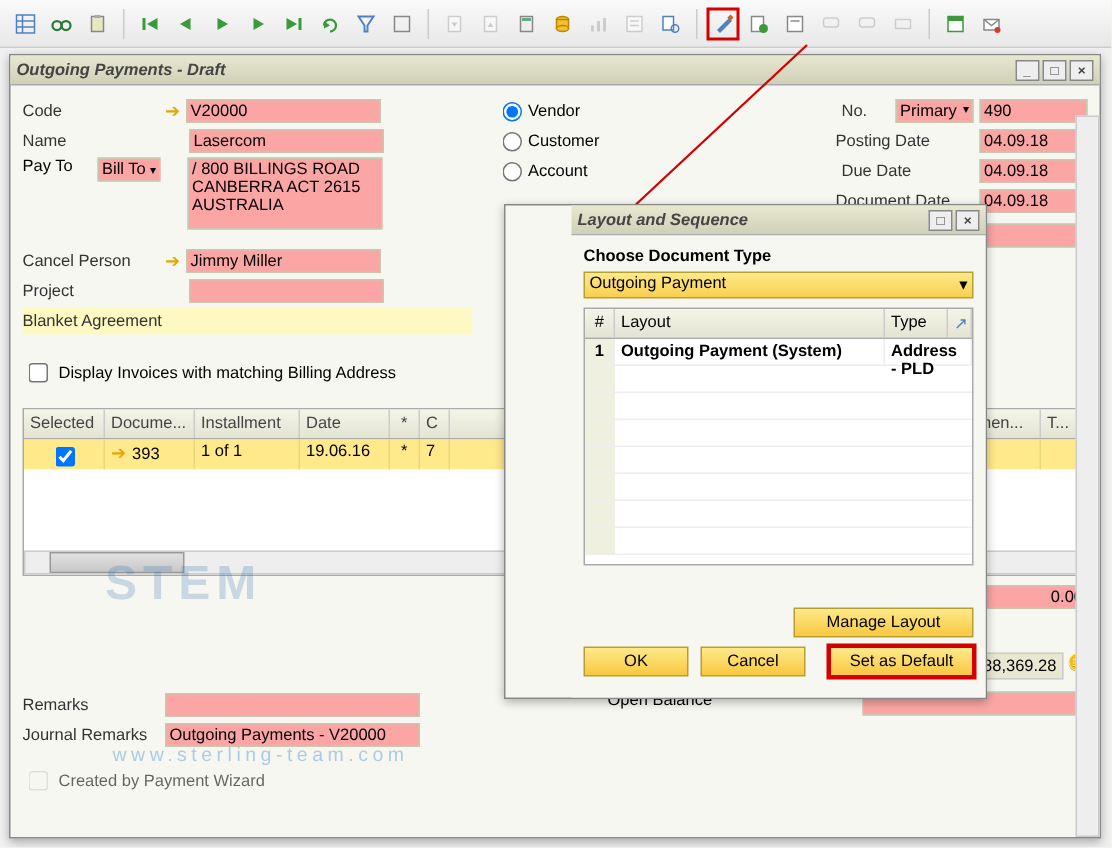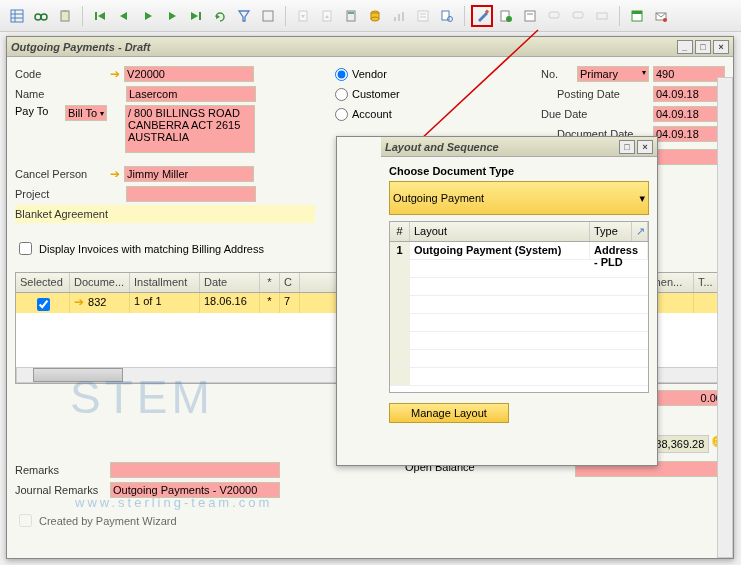--- a/index.html
+++ b/index.html
@@ -36,40 +36,40 @@
   .tbl { border: 1px solid #aaa; background: #fff; margin-top: 4px; }
   .tbl-hd { display: flex; background: linear-gradient(#f4f4e8, #e4e4d4); height: 20px; border-bottom: 1px solid #aaa; }
   .tbl-hd > div { border-right: 1px solid #ccc; padding: 3px 4px; font-weight: normal; color: #444; }
   .tbl-row { display: flex; height: 20px; background: #ffe98a; }
   .tbl-row > div { border-right: 1px solid #e8d878; padding: 2px 4px; }
   
   
   .dialog { left: 336px; top: 136px; width: 322px; height: 330px; z-index: 10; padding-left: 44px; }
   .dlg-titlebar { background: linear-gradient(#e8e8d0, #d0d0b8); }
   .dlg-body { padding: 8px; background: #f7f7f2; height: calc(100% - 20px); }
-  .select { width: 100%; height: 34px; background: linear-gradient(#ffe98a, #f8d050); border: 1px solid #b8a030; padding: 1px 3px; cursor: pointer; display: flex; align-items: center; }
+  .select { width: 100%; height: 18px; background: linear-gradient(#ffe98a, #f8d050); border: 1px solid #b8a030; padding: 1px 3px; cursor: pointer; display: flex; align-items: flex-start; }
   .select::after { content: "▾"; margin-left: auto; }
   
   .dlg-tbl { border: 1px solid #aaa; background: #fff; margin-top: 6px; height: 172px; }
   .dlg-tbl-hd { display: flex; background: linear-gradient(#f4f4e8, #e4e4d4); height: 20px; border-bottom: 1px solid #aaa; }
   .dlg-tbl-hd > div { border-right: 1px solid #ccc; padding: 3px 4px; }
   .dlg-tbl-row { display: flex; height: 18px; }
   .dlg-tbl-row > div { border-right: 1px solid #eee; border-bottom: 1px solid #eee; padding: 2px 4px; font-weight: bold; }
   .dlg-tbl .stripe > div { border-bottom: 1px solid #eee; height: 18px; }
   
   .btn { height: 20px; min-width: 70px; background: linear-gradient(#ffe98a, #f8c840); border: 1px solid #b8a030; cursor: pointer; padding: 0 8px; display: inline-flex; align-items: center; justify-content: center; }
   .highlight-red { outline: 3px solid #d40000; outline-offset: -1px; }
   
   .checkbox-row { display: flex; align-items: center; gap: 4px; margin: 14px 0; }
   
   
   .callout { position: absolute; pointer-events: none; z-index: 5; }
   
   
-  .watermark { position: absolute; left: 70px; top: 370px; font-size: 46px; font-weight: normal; color: rgba(60,120,180,0.25); letter-spacing: 4px; pointer-events: none; font-family: Arial Black, sans-serif; }
+  .watermark { position: absolute; left: 70px; top: 370px; font-size: 32px; font-weight: bold; color: rgba(60,120,180,0.25); letter-spacing: 4px; pointer-events: none; font-family: Arial Black, sans-serif; }
   .watermark-url { position: absolute; left: 75px; top: 495px; font-size: 13px; color: rgba(100,160,210,0.5); letter-spacing: 3px; pointer-events: none; }
   .scrollbar-h { height: 16px; background: #eee; border: 1px solid #ccc; position: relative; margin-top: 2px; }
   .scrollbar-h .thumb { position: absolute; left: 16px; width: 90px; height: 100%; background: linear-gradient(#e0e0e0,#c8c8c8); border: 1px solid #999; }
   .scrollbar-v { position: absolute; right: 0; top: 20px; bottom: 0; width: 16px; background: #eee; border: 1px solid #ccc; }
   
   svg { display: block; }
 </style>
 </head>
 <body>
 
@@ -286,39 +286,39 @@
           <span style="width:16px"></span>
           <span style="width:130px"></span>
         </div>
       </div>
       <div class="hdr-right">
         <div class="form-row">
             <input type="radio" class="radio" checked="" style="">
             <span>Vendor</span>
           <span style="margin-left:auto;display:flex;align-items:center;gap:4px">
             <span class="lbl-sm" style="width:32px">No.</span>
-            <span class="fld" style="width:72px;display:flex">
+            <span class="fld" style="width:52px;display:flex">
                 <span>Primary</span>
                 <span style="margin-left:auto;font-size:8px">▾</span>
               </span>
             <span class="fld" style="width:72px">490</span>
           </span>
         </div>
         <div class="form-row">
             <input type="radio" class="radio" style="">
             <span>Customer</span>
           <span style="margin-left:auto;display:flex;align-items:center;gap:4px">
             <span class="lbl-sm">Posting Date</span>
             <span class="fld" style="width:72px">04.09.18</span>
           </span>
         </div>
         <div class="form-row">
             <input type="radio" class="radio" style="">
             <span>Account</span>
-          <span style="margin-left:auto;display:flex;align-items:center;gap:20px">
+          <span style="margin-left:auto;display:flex;align-items:center;gap:0">
             <span class="lbl-sm">Due Date</span>
             <span class="fld" style="width:72px">04.09.18</span>
           </span>
         </div>
         <div class="form-row">
           <span style="margin-left:auto;display:flex;align-items:center;gap:4px">
             <span class="lbl-sm">Document Date</span>
             <span class="fld" style="width:72px">04.09.18</span>
           </span>
         </div>
@@ -340,23 +340,23 @@
         <div style="width:70px">Installment</div>
         <div style="width:60px">Date</div>
         <div style="width:20px;text-align:center">*</div>
         <div style="width:20px">C</div>
         <div style="flex:1"></div>
         <div style="width:58px">cumen...</div>
         <div style="width:30px">T...</div>
       </div>
       <div class="tbl-row">
         <div style="width:54px;text-align:center"><input type="checkbox" checked="" style=""></div>
-        <div style="width:60px"><span class="arrow">➔</span><span>832</span></div>
+        <div style="width:60px"><span class="arrow">➔</span><span>393</span></div>
         <div style="width:70px">1 of 1</div>
-        <div style="width:60px">18.06.16</div>
+        <div style="width:60px">19.06.16</div>
         <div style="width:20px;text-align:center">*</div>
         <div style="width:20px">7</div>
         <div style="flex:1"></div>
         <div style="width:58px"></div>
         <div style="width:30px"></div>
       </div>
       <div style="height:52px;background:#fff"></div>
       <div class="scrollbar-h">
           <div class="thumb"></div>
         </div>
@@ -453,17 +453,23 @@
       <div class="stripe" style="display:flex">
           <div style="width:20px;background:#f0f0e0"></div>
           <div style="flex:1"></div>
         </div>
       <div class="stripe" style="display:flex">
           <div style="width:20px;background:#f0f0e0"></div>
           <div style="flex:1"></div>
         </div>
     </div>
 
-    <div style="display:flex;margin-top:10px">
+    <div style="display:flex;justify-content:flex-end;margin-top:28px">
       <button class="btn" style="width:120px">Manage Layout</button>
+    </div>
+    <div style="display:flex;gap:8px;margin-top:6px">
+      <button class="btn">OK</button>
+      <button class="btn">Cancel</button>
+      <span style="flex:1"></span>
+      <button class="btn highlight-red" style="width:120px">Set as Default</button>
     </div>
   </div>
 </div>
 
 </body></html>

